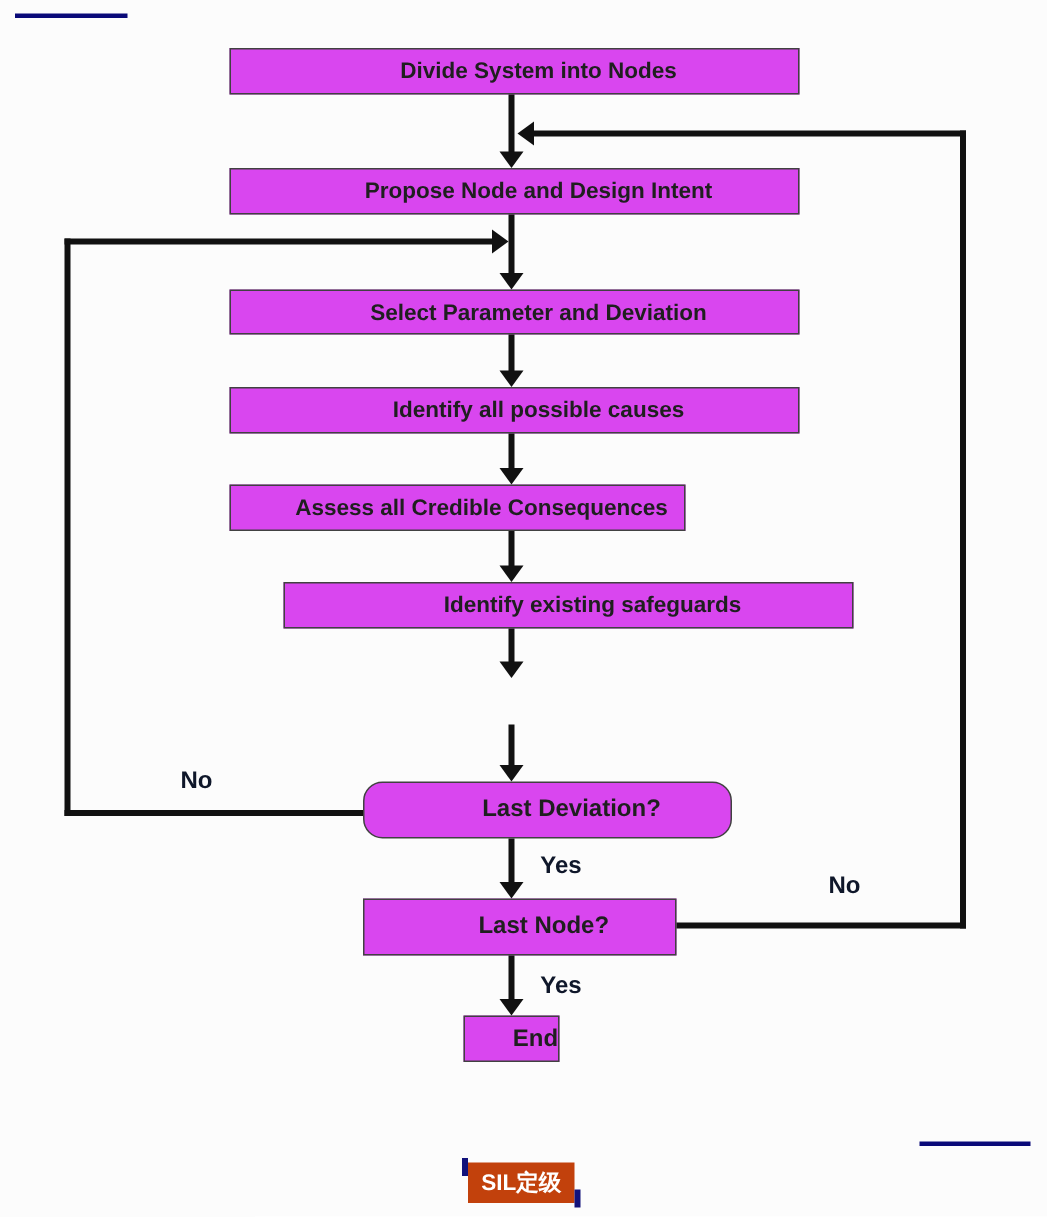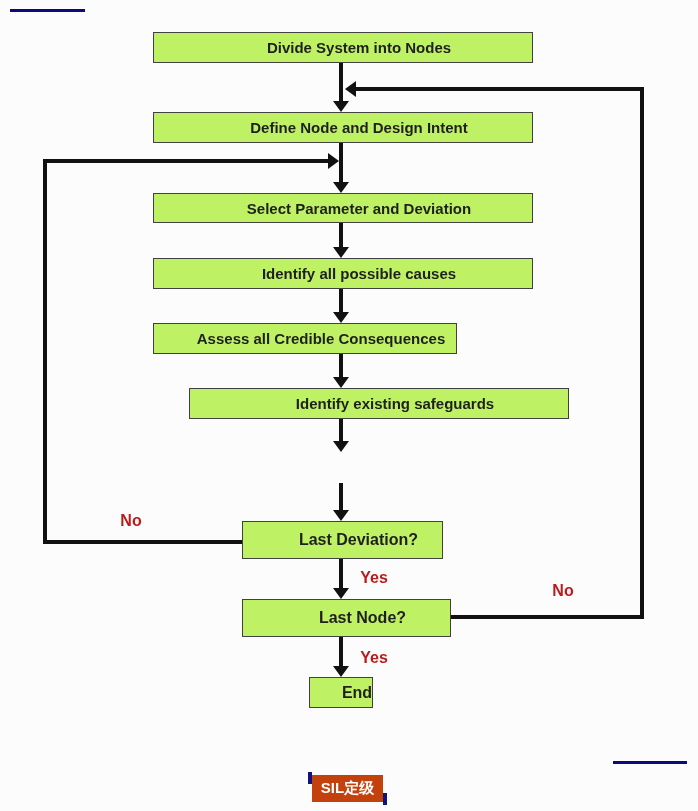--- a/index.html
+++ b/index.html
@@ -7,21 +7,21 @@
     position:relative;
     width:698px;height:811px;
     background:#fcfcfc;
     font-family:"Liberation Sans", sans-serif;
     overflow:hidden;
   }
   
   .fbox{
     position:absolute;
     box-sizing:border-box;
-    background:#bef264;
+    background:#d946ef;
     border:1.5px solid #414141;
     color:#1f1f1f;
     font-weight:bold;
     font-size:15px;
     text-align:center;
     display:flex;align-items:center;justify-content:center;padding-left:32px;
   }
   .fbox.decision, .fbox.terminal{font-size:16px;}
   
   .vline{position:absolute;width:4px;background:#111111;}
@@ -32,21 +32,21 @@
     border-top:11px solid #111111;}
   .head-left{position:absolute;width:0;height:0;
     border-top:8px solid transparent;border-bottom:8px solid transparent;
     border-right:11px solid #111111;}
   .head-right{position:absolute;width:0;height:0;
     border-top:8px solid transparent;border-bottom:8px solid transparent;
     border-left:11px solid #111111;}
   
   .elabel{
     position:absolute;
-    color:#b91c1c;font-weight:bold;font-size:16px;
+    color:#0f172a;font-weight:bold;font-size:16px;
     width:40px;text-align:center;
   }
   
   .navy-rule{position:absolute;height:3px;background:#0a0a78;}
   
   .tag{
     position:absolute;
     background:#c2410c;color:#ffffff;
     font-size:15px;font-weight:bold;
     display:flex;align-items:center;justify-content:center;
@@ -58,35 +58,35 @@
 
 <div id="canvas">
 
   <div class="navy-rule" style="left:10px;top:9px;width:75px;"></div>
   <div class="navy-rule" style="left:613px;top:761px;width:74px;"></div>
 
   <div class="fbox" style="left:153px;top:32px;width:380px;height:31px;">
     <span>Divide System into Nodes</span>
   </div>
   <div class="fbox" style="left:153px;top:112px;width:380px;height:31px;">
-    <span>Define Node and Design Intent</span>
+    <span>Propose Node and Design Intent</span>
   </div>
   <div class="fbox" style="left:153px;top:193px;width:380px;height:30px;">
     <span>Select Parameter and Deviation</span>
   </div>
   <div class="fbox" style="left:153px;top:258px;width:380px;height:31px;">
     <span>Identify all possible causes</span>
   </div>
   <div class="fbox" style="left:153px;top:323px;width:304px;height:31px;">
     <span>Assess all Credible Consequences</span>
   </div>
   <div class="fbox" style="left:153px;top:388px;width:380px;height:31px;margin-left:36px;">
     <span>Identify existing safeguards</span>
   </div>
-  <div class="fbox decision" style="left:242px;top:521px;width:201px;height:38px;">
+  <div class="fbox decision" style="left:242px;top:521px;width:246px;height:38px;border-radius:13px;">
     <span>Last Deviation?</span>
   </div>
   <div class="fbox decision" style="left:242px;top:599px;width:209px;height:38px;">
     <span>Last Node?</span>
   </div>
   <div class="fbox terminal" style="left:309px;top:677px;width:64px;height:31px;">
     <span>End</span>
   </div>
 
   <div class="vline" style="left:339px;top:63px;height:39px;"></div>

